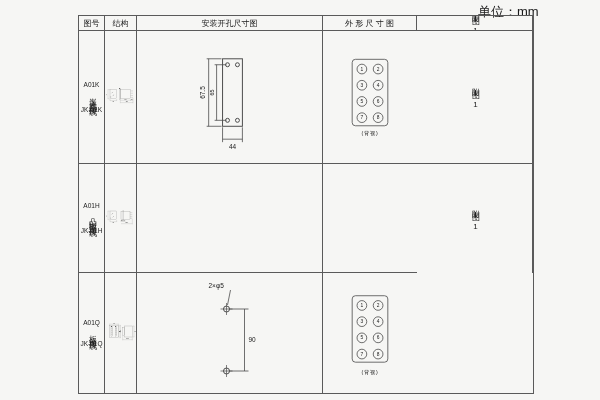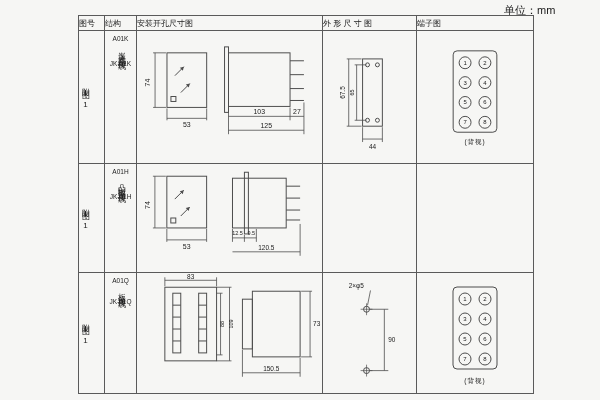--- a/index.html
+++ b/index.html
@@ -1,30 +1,30 @@
 <!DOCTYPE html>
 <html><head>
 <meta charset="utf-8">
 <style>
   html,body{margin:0;padding:0}
   body{
     width:600px;height:400px;position:relative;overflow:hidden;
     background:#f6f6f4;color:#1a1a1a;
     font-family:"Liberation Sans",sans-serif;
   }
-  .unit{position:absolute;left:504px;top:3px;font-size:11px;white-space:nowrap}
+  .unit{position:absolute;left:478px;top:3px;font-size:13px;white-space:nowrap}
   .tbl{
     position:absolute;left:78px;top:15px;width:454px;
     border:1px solid #5a5a5a;display:grid;
     grid-template-columns:26px 32px 186px 94px 116px;
     grid-template-rows:15px 133px 109px 120px;
   }
   .cell{
     border-right:1px solid #5a5a5a;border-bottom:1px solid #5a5a5a;
-    display:flex;align-items:center;justify-content:flex-start;
+    display:flex;align-items:center;justify-content:center;
     position:relative;overflow:hidden;
   }
   .lc{border-right:none}
   .lr{border-bottom:none}
   .hdr{font-size:8px;white-space:nowrap}
   .vtext{writing-mode:vertical-rl;text-orientation:upright;font-size:8px;letter-spacing:2px;white-space:nowrap}
   .figtx{letter-spacing:3px}
   .scell{flex-direction:column;gap:3px;padding:4px 0}
   .model,.code{font-size:6.5px;white-space:nowrap}
   svg.drw{display:block;width:100%;height:100%}
@@ -49,23 +49,20 @@
       </div>
     <div class="cell hdr">
         <span>结构</span>
       </div>
     <div class="cell hdr">
         <span>安装开孔尺寸图</span>
       </div>
     <div class="cell hdr">
         <span>外 形 尺 寸 图</span>
       </div>
-    <div class="cell hdr lc">
-        <span>端子图</span>
-      </div>
 
     <div class="cell">
       <div class="vtext figtx">附图11</div>
     </div>
 
     <div class="cell scell">
       <div class="model">A01K</div>
       <div class="vtext">嵌入式后接线</div>
       <div class="code">JK-01K</div>
     </div>

